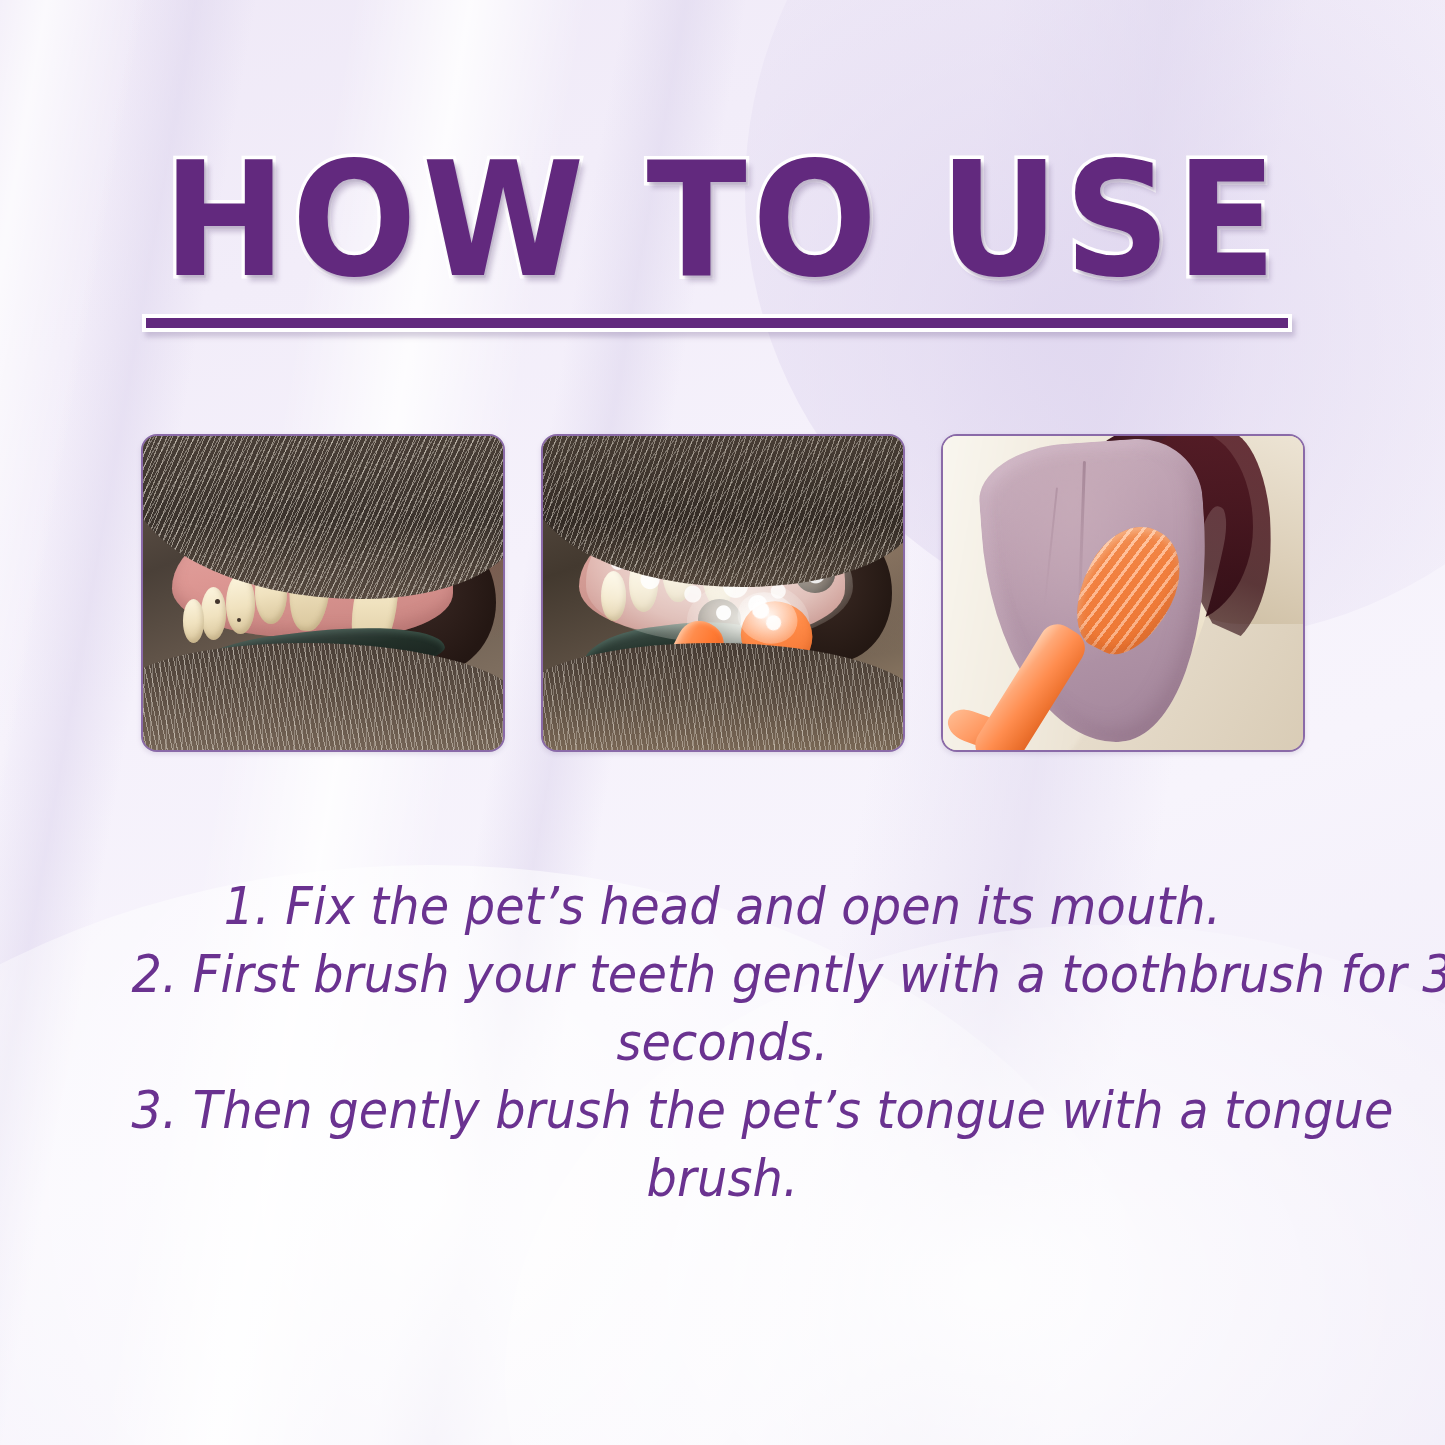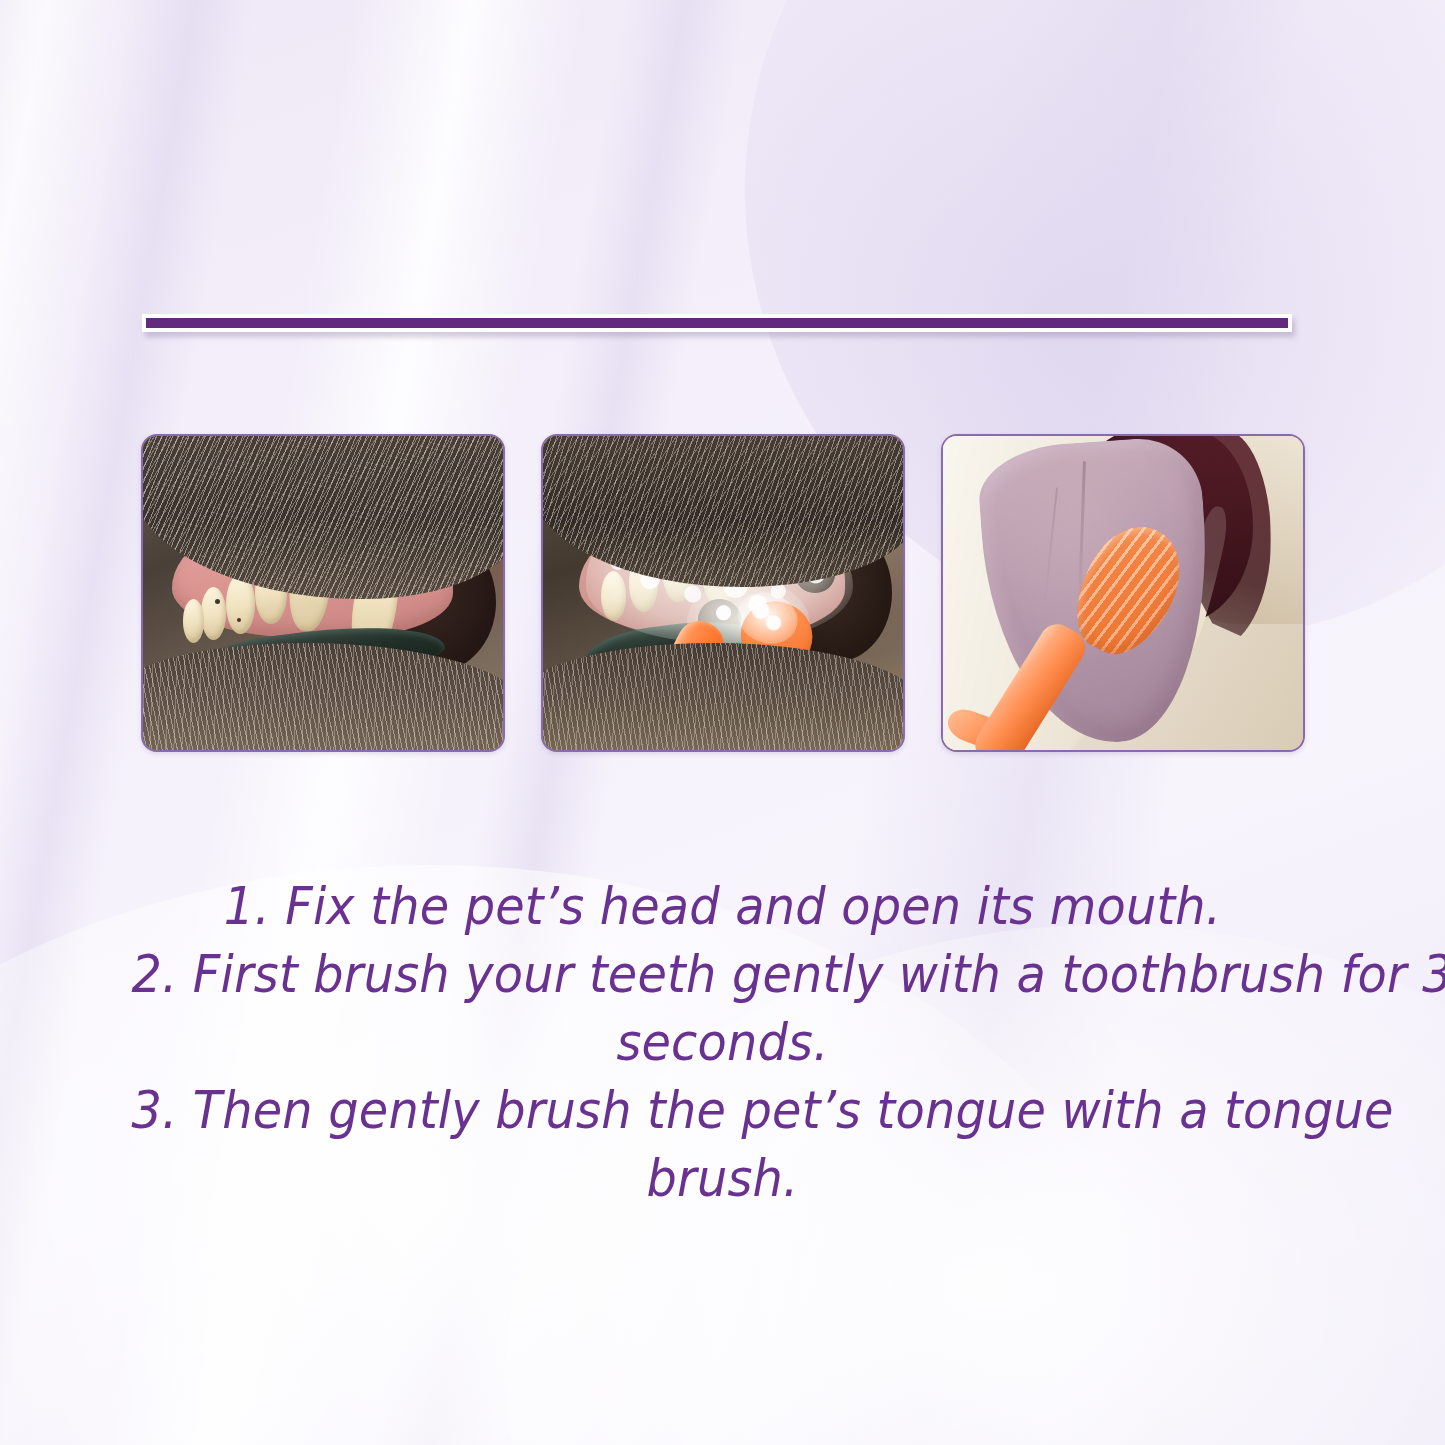--- a/index.html
+++ b/index.html
@@ -585,20 +585,23 @@
     <div class="bg-band band-a"></div>
     <div class="bg-band band-b"></div>
     <div class="bg-band band-c"></div>
     <div class="bg-band band-d"></div>
     <div class="bg-band band-e"></div>
     <div class="bg-corner-tr"></div>
     <div class="bg-sweep-bl"></div>
     <div class="bg-sweep-br"></div>
   </div>
 
+  <div class="heading-wrap">
+    <div class="heading-title">HOW TO USE</div>
+  </div>
   <div class="heading-rule"></div>
 
   <div class="photo-strip">
 
     <div class="photo-card">
       <div class="photo-inner">
         <div class="p1-bg"></div>
         <div class="p1-dark-mouth"></div>
         <div class="p1-gum"></div>
         <div class="tooth p1-t8"></div>

